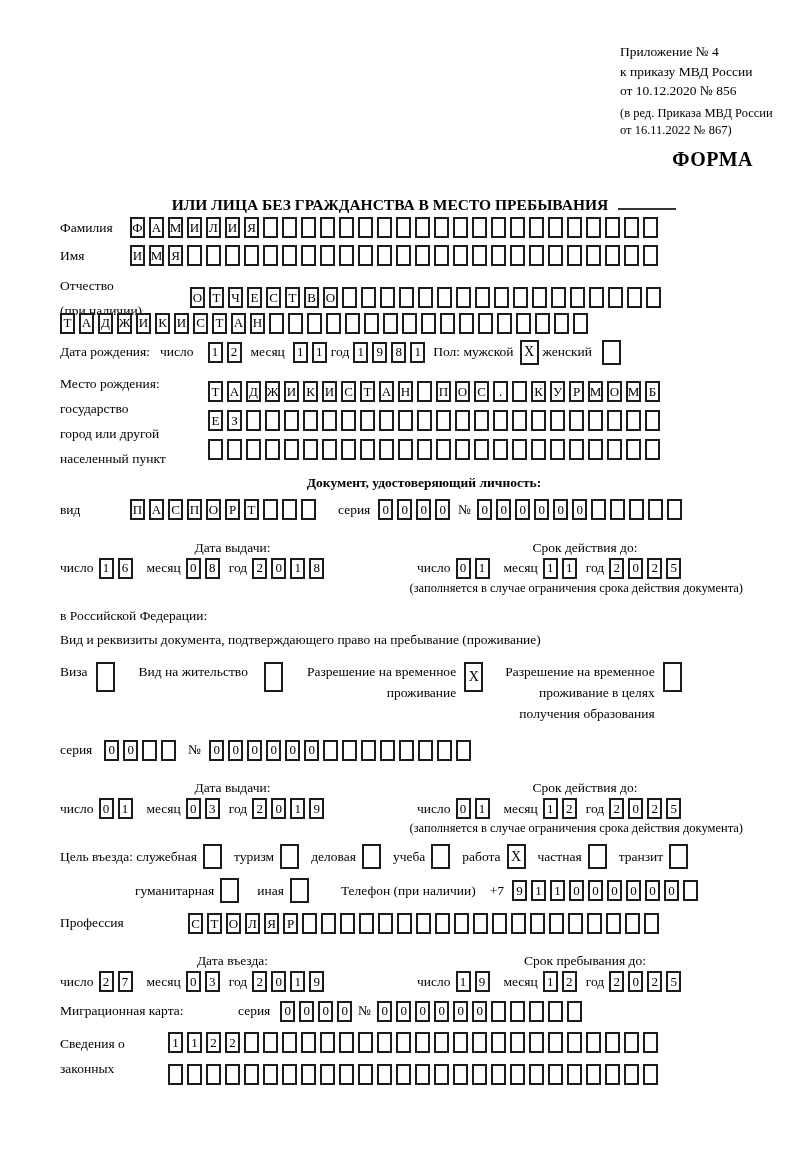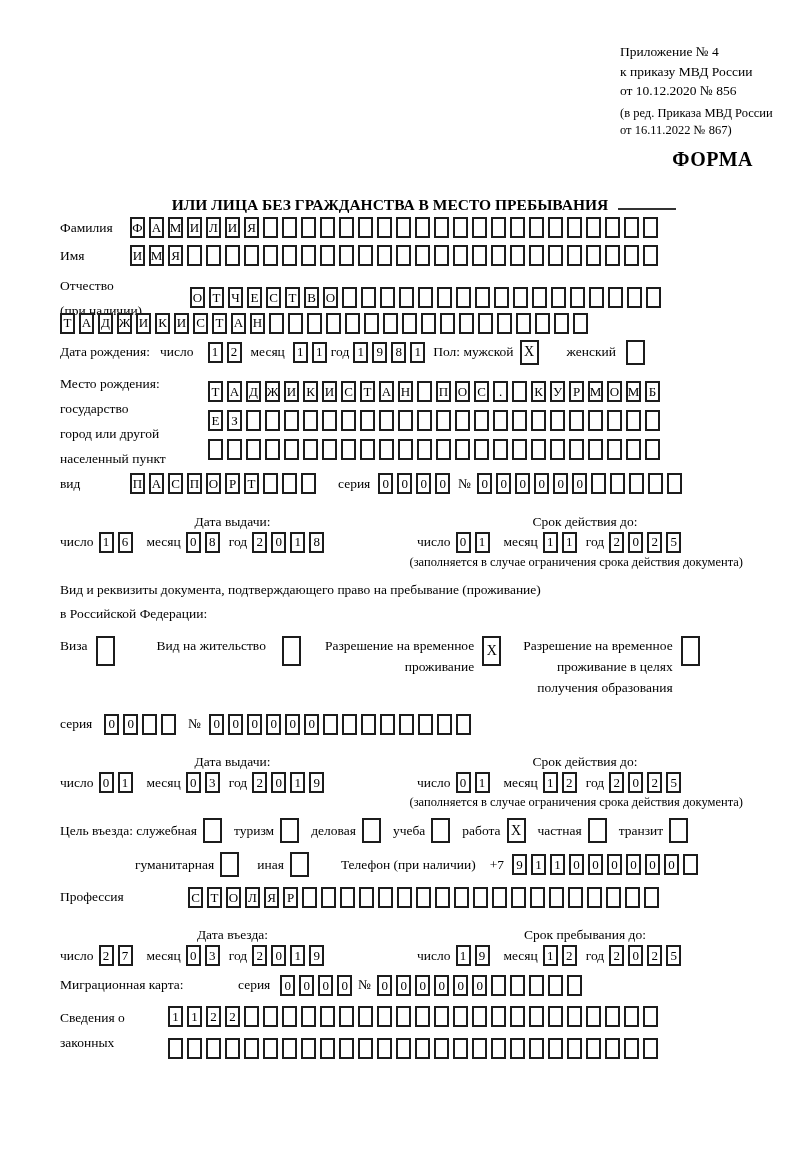--- a/index.html
+++ b/index.html
@@ -240,21 +240,21 @@
       </span>
     <span class="lbl" style="margin-right:4px;">год</span>
     <span class="boxes">
         <span class="box">1</span>
         <span class="box">9</span>
         <span class="box">8</span>
         <span class="box">1</span>
       </span>
     <span class="lbl" style="margin-left:4px; margin-right:6px;">Пол: мужской</span>
     <span class="cbox">X</span>
-    <span class="lbl" style="margin-left:28px; margin-right:10px;">женский</span>
+    <span class="lbl" style="margin-left:4px; margin-right:10px;">женский</span>
     <span class="cbox"></span>
   </div>
 
   <div class="row" style="margin-top:4px; margin-bottom:2px;">
     <div class="lblcol w148 multiline">
       <div>Место рождения:</div>
       <div>государство</div>
       <div>город или другой</div>
       <div>населенный пункт</div>
     </div>
@@ -333,20 +333,21 @@
           <span class="box"></span>
           <span class="box"></span>
           <span class="box"></span>
           <span class="box"></span>
           <span class="box"></span>
           <span class="box"></span>
         </div>
     </div>
   </div>
 
+  <div class="center-bold">Документ, удостоверяющий личность:</div>
   <div class="row" style="align-items:center;">
     <div class="lblcol w70">вид</div>
     <div class="boxes">
         <span class="box">П</span>
         <span class="box">А</span>
         <span class="box">С</span>
         <span class="box">П</span>
         <span class="box">О</span>
         <span class="box">Р</span>
         <span class="box">Т</span>
@@ -416,29 +417,29 @@
       <span class="boxes">
           <span class="box">2</span>
           <span class="box">0</span>
           <span class="box">2</span>
           <span class="box">5</span>
         </span>
     </div>
   </div>
   <div class="note">(заполняется в случае ограничения срока действия документа)</div>
 
+  <div class="intro">в Российской Федерации:</div>
   <div class="intro">Вид и реквизиты документа, подтверждающего право на пребывание (проживание)</div>
-  <div class="intro">в Российской Федерации:</div>
 
   <div class="resopts">
     <div class="opt">
       <div class="optlines"><span>Виза</span></div>
       <span class="cbox" style="height:30px;"></span>
     </div>
-    <div class="opt" style="margin-left:42px;">
+    <div class="opt" style="margin-left:24px;">
       <div class="optlines" style="margin-right:16px;"><span>Вид на жительство</span></div>
       <span class="cbox" style="height:30px;"></span>
     </div>
     <div class="opt" style="margin-left:24px;">
       <div class="optlines">
         <div>Разрешение на временное</div>
         <div>проживание</div>
       </div>
       <span class="cbox" style="height:30px;">X</span>
     </div>
@@ -631,21 +632,21 @@
       <span class="dg-lbl mls">год</span>
       <span class="boxes">
           <span class="box">2</span>
           <span class="box">0</span>
           <span class="box">2</span>
           <span class="box">5</span>
         </span>
     </div>
   </div>
 
-  <div class="row" style="align-items:flex-end; margin-bottom:10px;">
+  <div class="row" style="align-items:center; margin-bottom:10px;">
     <span class="lbl" style="width:178px;">Миграционная карта:</span>
     <span class="lbl" style="margin-right:10px;">серия</span>
     <div class="boxes">
         <span class="box">0</span>
         <span class="box">0</span>
         <span class="box">0</span>
         <span class="box">0</span>
       </div>
     <span class="lbl" style="margin:0 6px 0 2px;">№</span>
     <div class="boxes">

